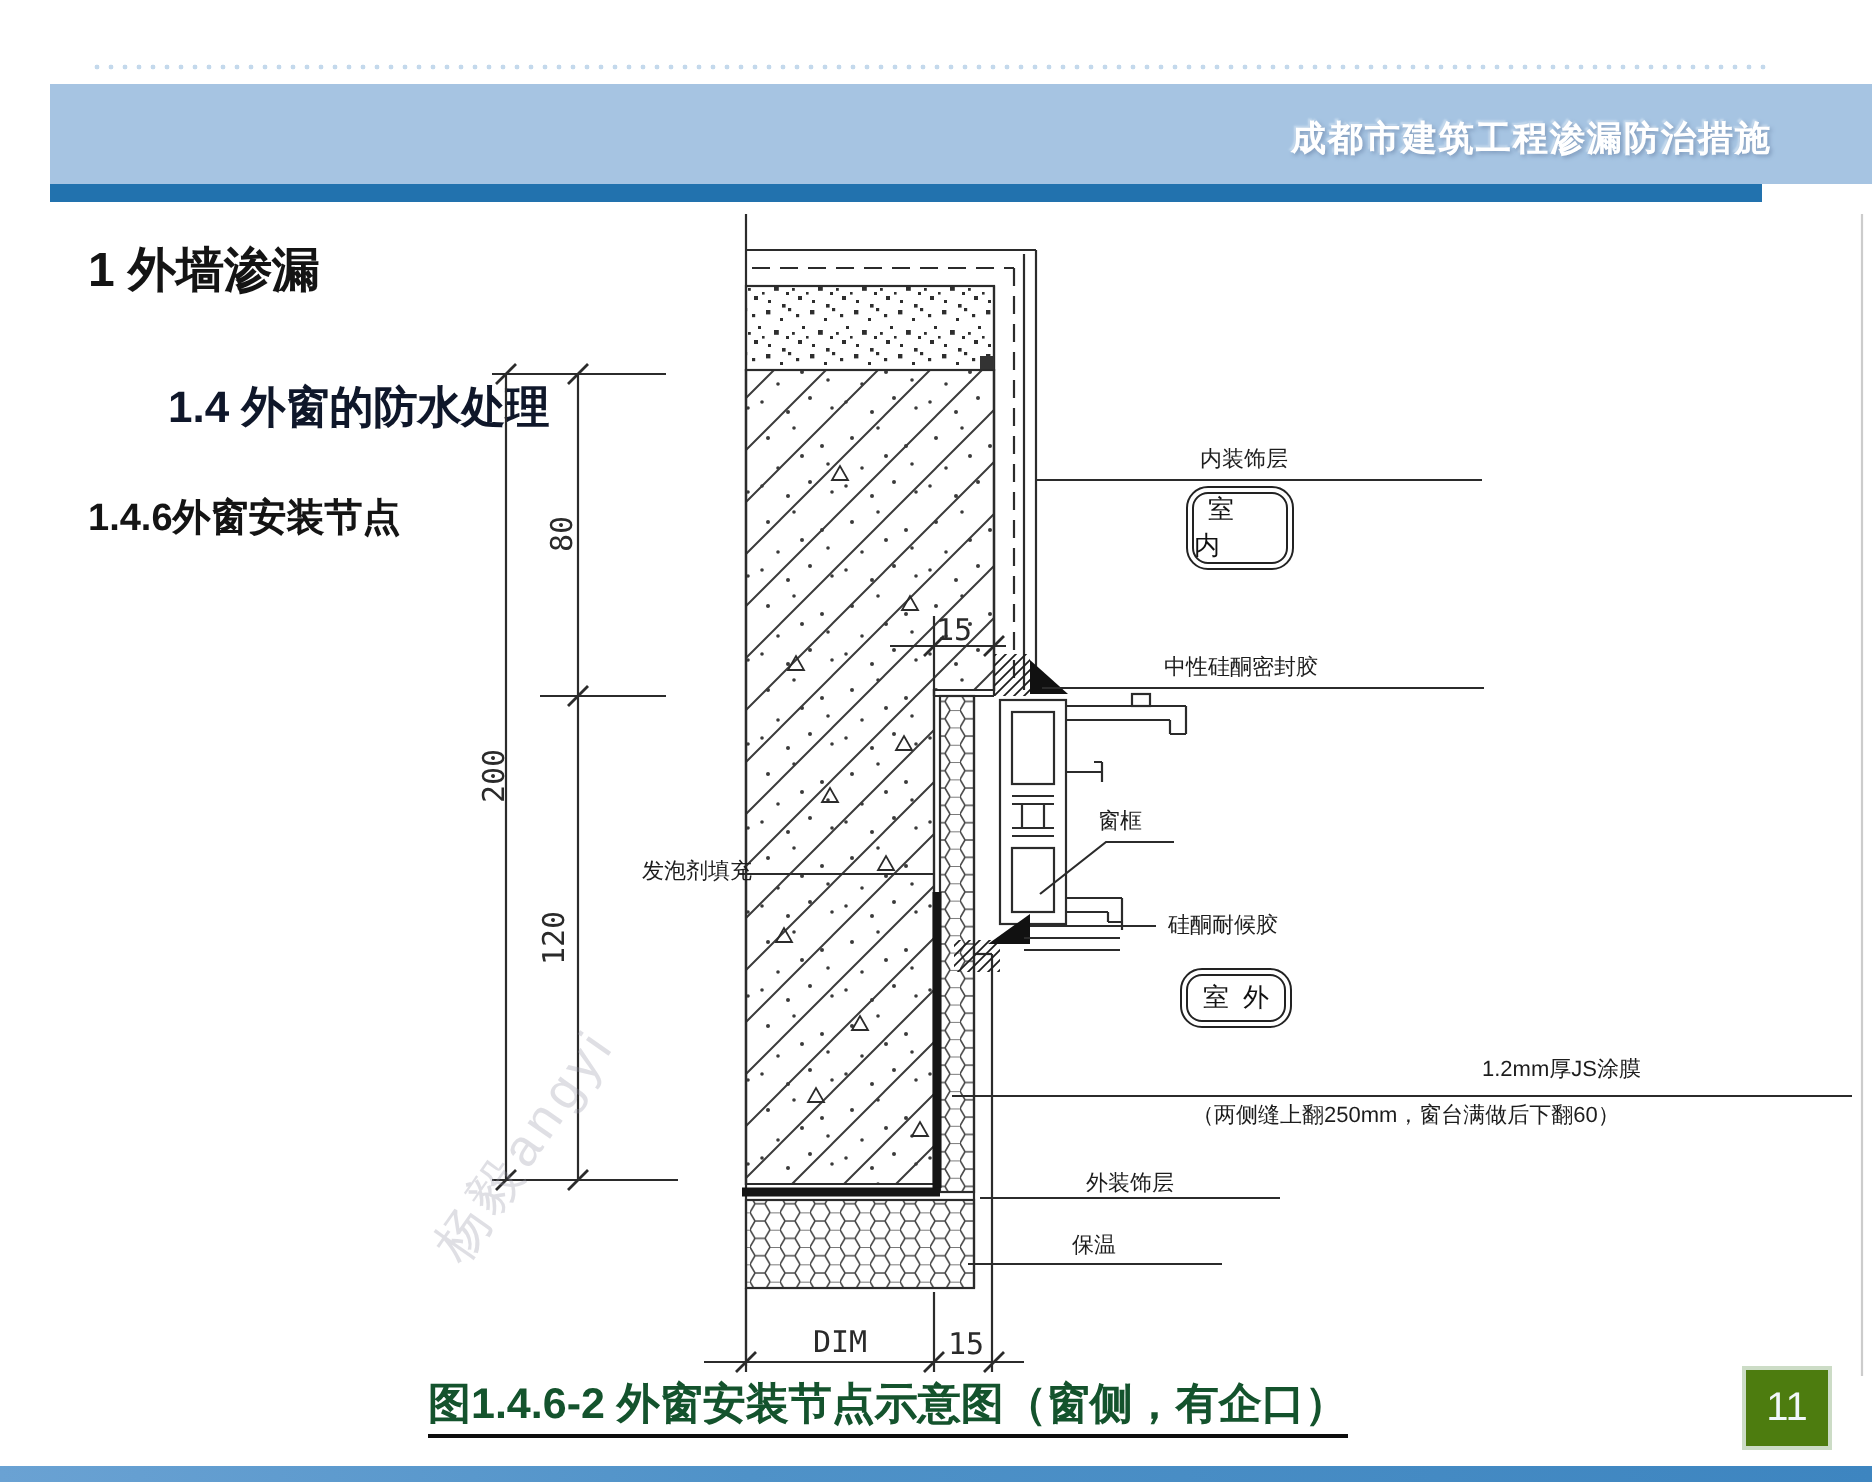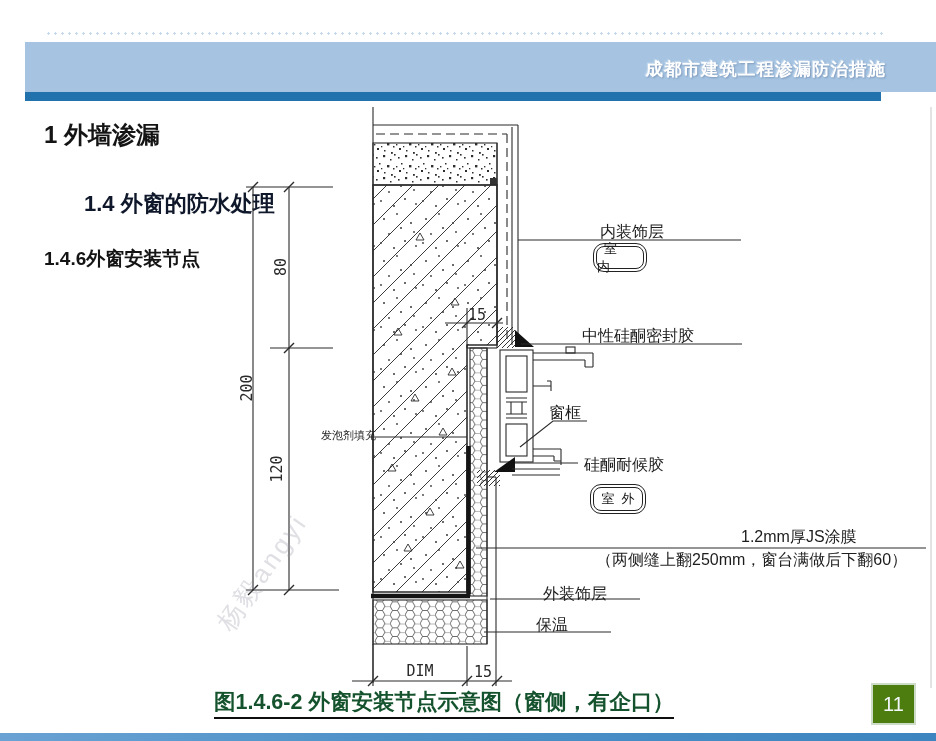--- a/index.html
+++ b/index.html
@@ -20,21 +20,21 @@
     background:#2272ae; }
 
   
   .h1 { position:absolute; left:44px; top:119px; font-size:24px; font-weight:bold; color:#141414; }
   .h2 { position:absolute; left:44px; top:189px; font-size:22px; font-weight:bold; color:#0f172a;margin-left:40px; }
   .h3 { position:absolute; left:44px; top:246px; font-size:19px; font-weight:bold; color:#141414; }
 
   svg.draw { position:absolute; left:0; top:0; }
 
   
-  .lbl { position:absolute; font-size:16px; color:#1d1d1d; white-space:nowrap; }
+  .lbl { position:absolute; font-size:11px; color:#1d1d1d; white-space:nowrap; }
   .lbl.small { font-size:11px; }
   .dimtxt { position:absolute; font-family:"DejaVu Sans Mono", monospace;
     font-size:15px; color:#2a2a2a; text-align:center; white-space:nowrap; }
   .rot { transform:rotate(-90deg); transform-origin:center; }
   .room-box { position:absolute; border:1px solid #222; outline:1px solid #222;
     outline-offset:2px; border-radius:8px; background:#fff; display:flex;
     align-items:center; justify-content:center; font-size:13px; color:#111;
     letter-spacing:7px; text-indent:7px; }
 
   .caption { position:absolute; left:214px; top:687px; font-size:21.5px;
@@ -199,21 +199,21 @@
   </svg>
 
   <span class="dimtxt rot" style="left:225px; top:379px; width:44px;">200</span>
   <span class="dimtxt rot" style="left:259px; top:258px; width:44px;">80</span>
   <span class="dimtxt rot" style="left:255px; top:460px; width:44px;">120</span>
   <span class="dimtxt" style="left:462px; top:306px; width:30px;">15</span>
   <span class="dimtxt" style="left:398px; top:662px; width:44px;">DIM</span>
   <span class="dimtxt" style="left:468px; top:663px; width:30px;">15</span>
 
   <span class="lbl" style="left:600px; top:222px;">内装饰层</span>
-  <div class="room-box" style="left:596px; top:246px; width:48px; height:23px;">
+  <div class="room-box" style="left:596px; top:246px; width:48px; height:36px;">
     <span>室内</span>
   </div>
   <span class="lbl" style="left:582px; top:326px;">中性硅酮密封胶</span>
   <span class="lbl" style="left:549px; top:403px;">窗框</span>
   <span class="lbl small" style="left:321px; top:428px;">发泡剂填充</span>
   <span class="lbl" style="left:584px; top:455px;">硅酮耐候胶</span>
   <div class="room-box" style="left:593px; top:487px; width:50px; height:24px;">
     <span>室外</span>
   </div>
   <span class="lbl" style="left:741px; top:527px;">1.2mm厚JS涂膜</span>

